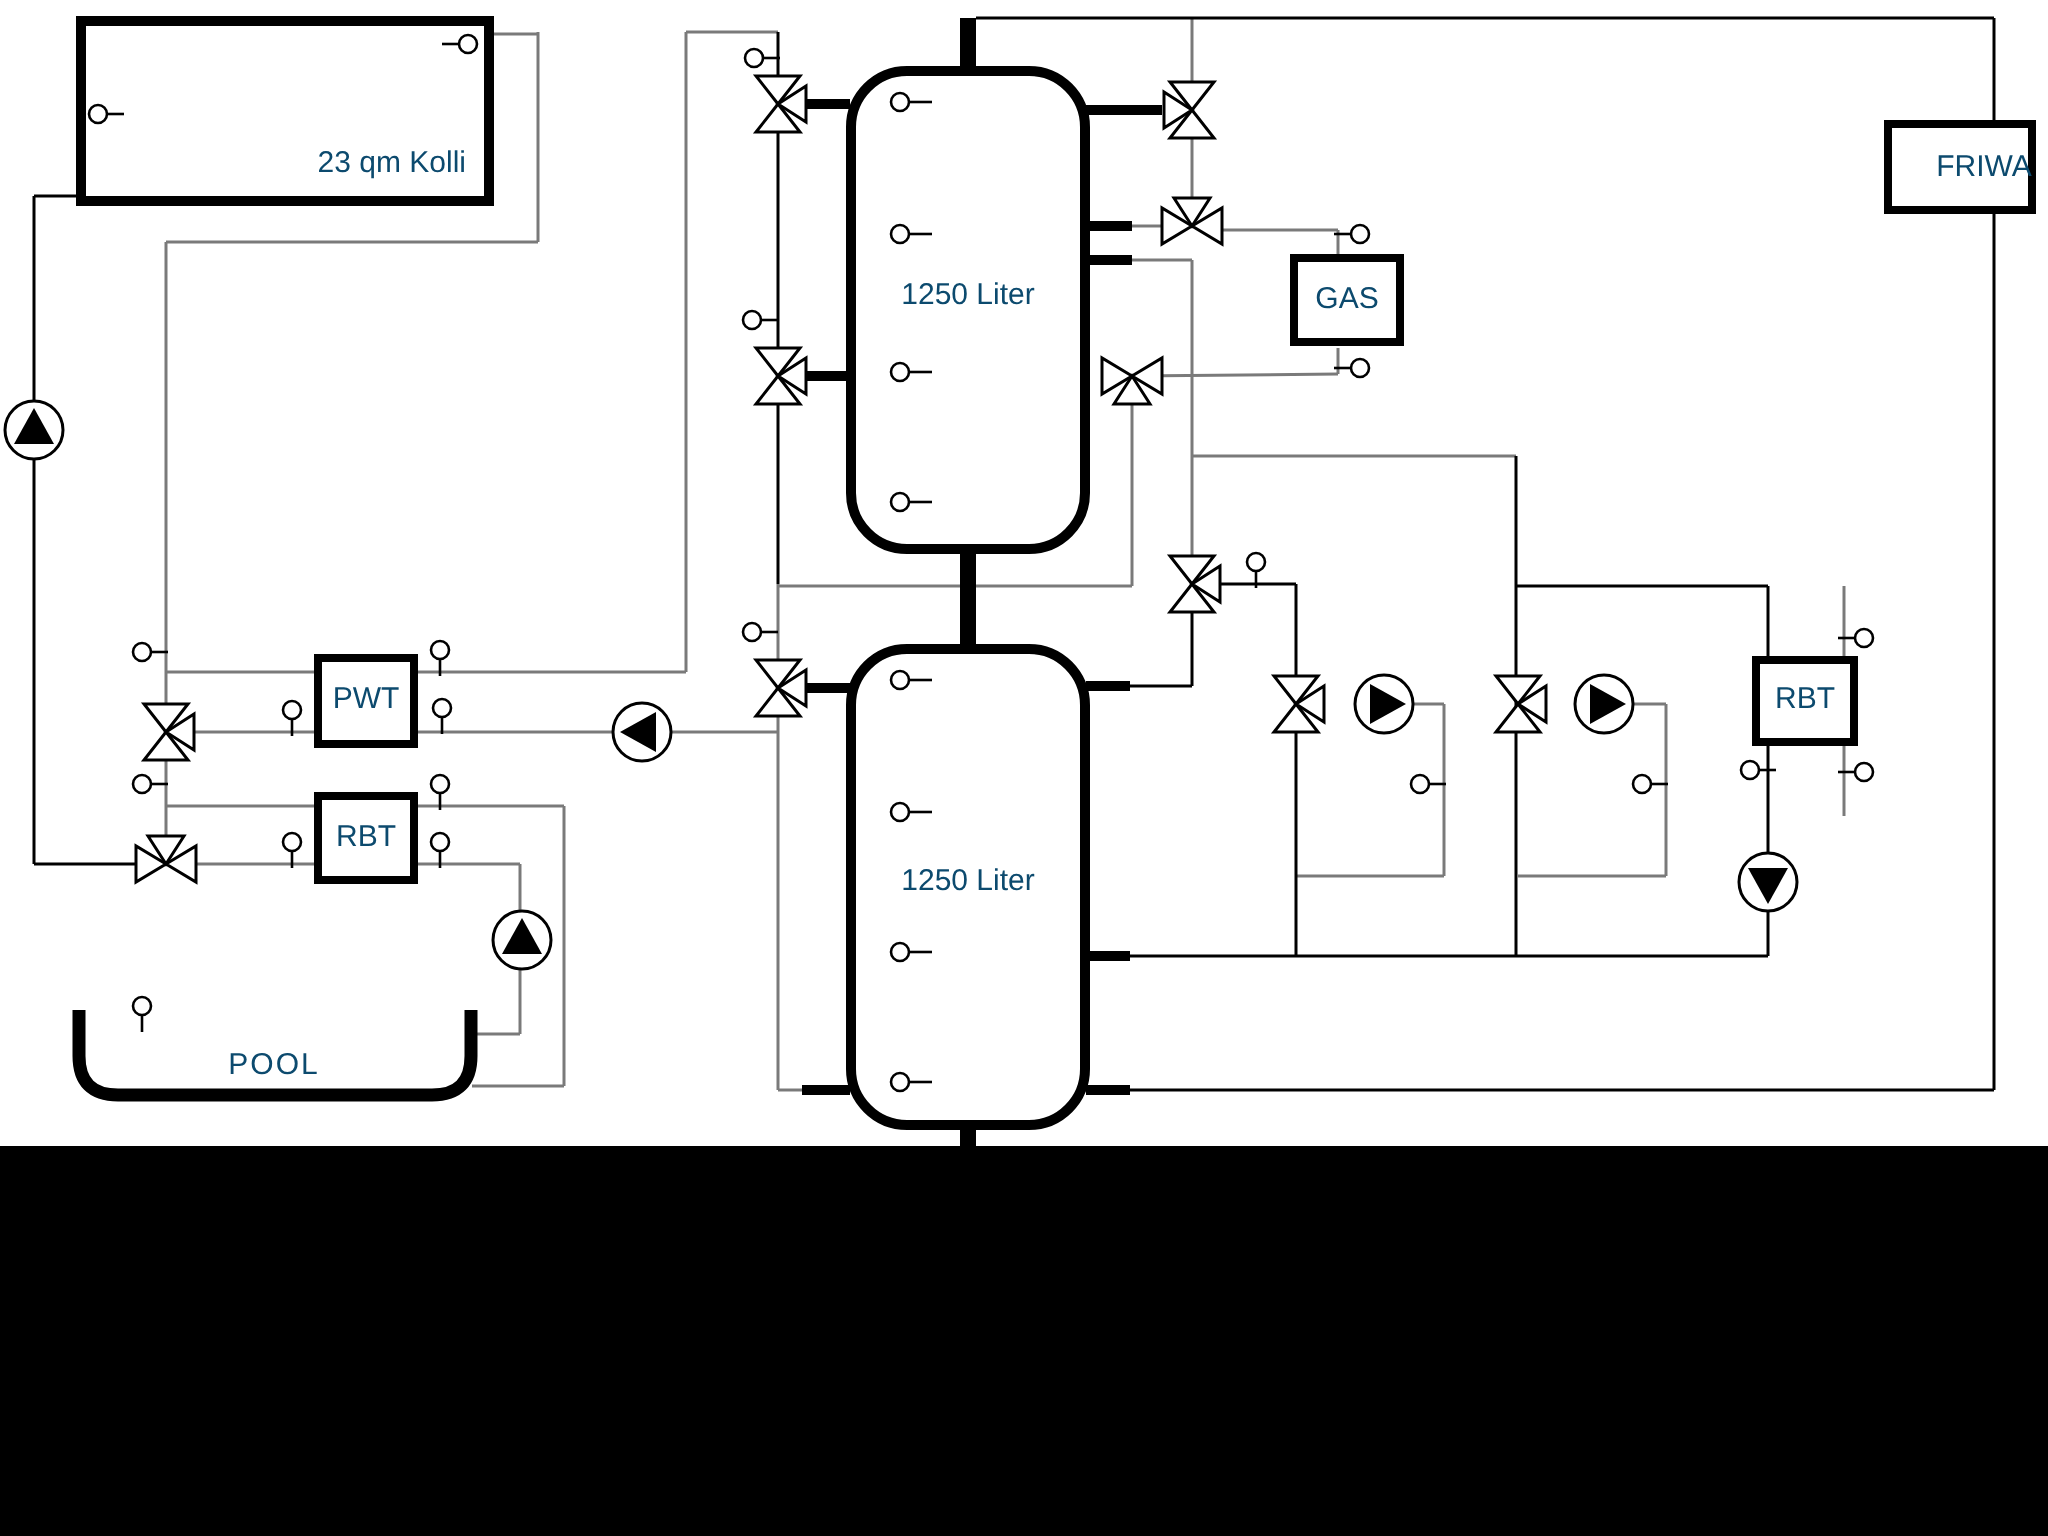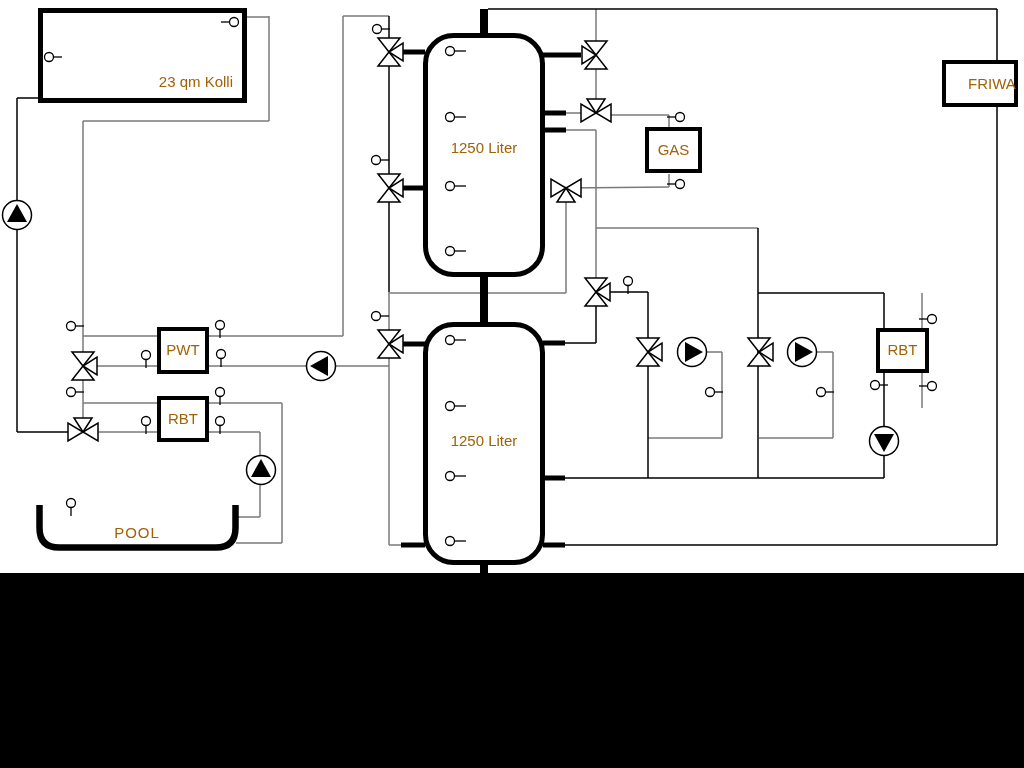--- a/index.html
+++ b/index.html
@@ -1,19 +1,19 @@
 <!DOCTYPE html>
 <html><head>
 <meta charset="utf-8">
 <style>
   html,body{margin:0;padding:0;background:#fff;}
   #stage{position:relative;width:1024px;height:768px;background:#fff;overflow:hidden;
          font-family:"Liberation Sans",sans-serif;}
   #piping{position:absolute;left:0;top:0;}
-  .lbl{position:absolute;color:#a16207;font-size:15px;line-height:16px;white-space:nowrap;}
+  .lbl{position:absolute;color:#0c4a6e;font-size:15px;line-height:16px;white-space:nowrap;}
   .lbl.center{text-align:center;}
   .lbl.right{text-align:right;}
   #band{position:absolute;left:0;top:573px;width:1024px;height:195px;background:#000;}
 </style>
 </head>
 <body>
 
 <div id="stage">
   <svg id="piping" width="1024" height="573">
       <line x1="247" y1="17" x2="269" y2="17" stroke="#7a7a7a" stroke-width="1.5"></line>

